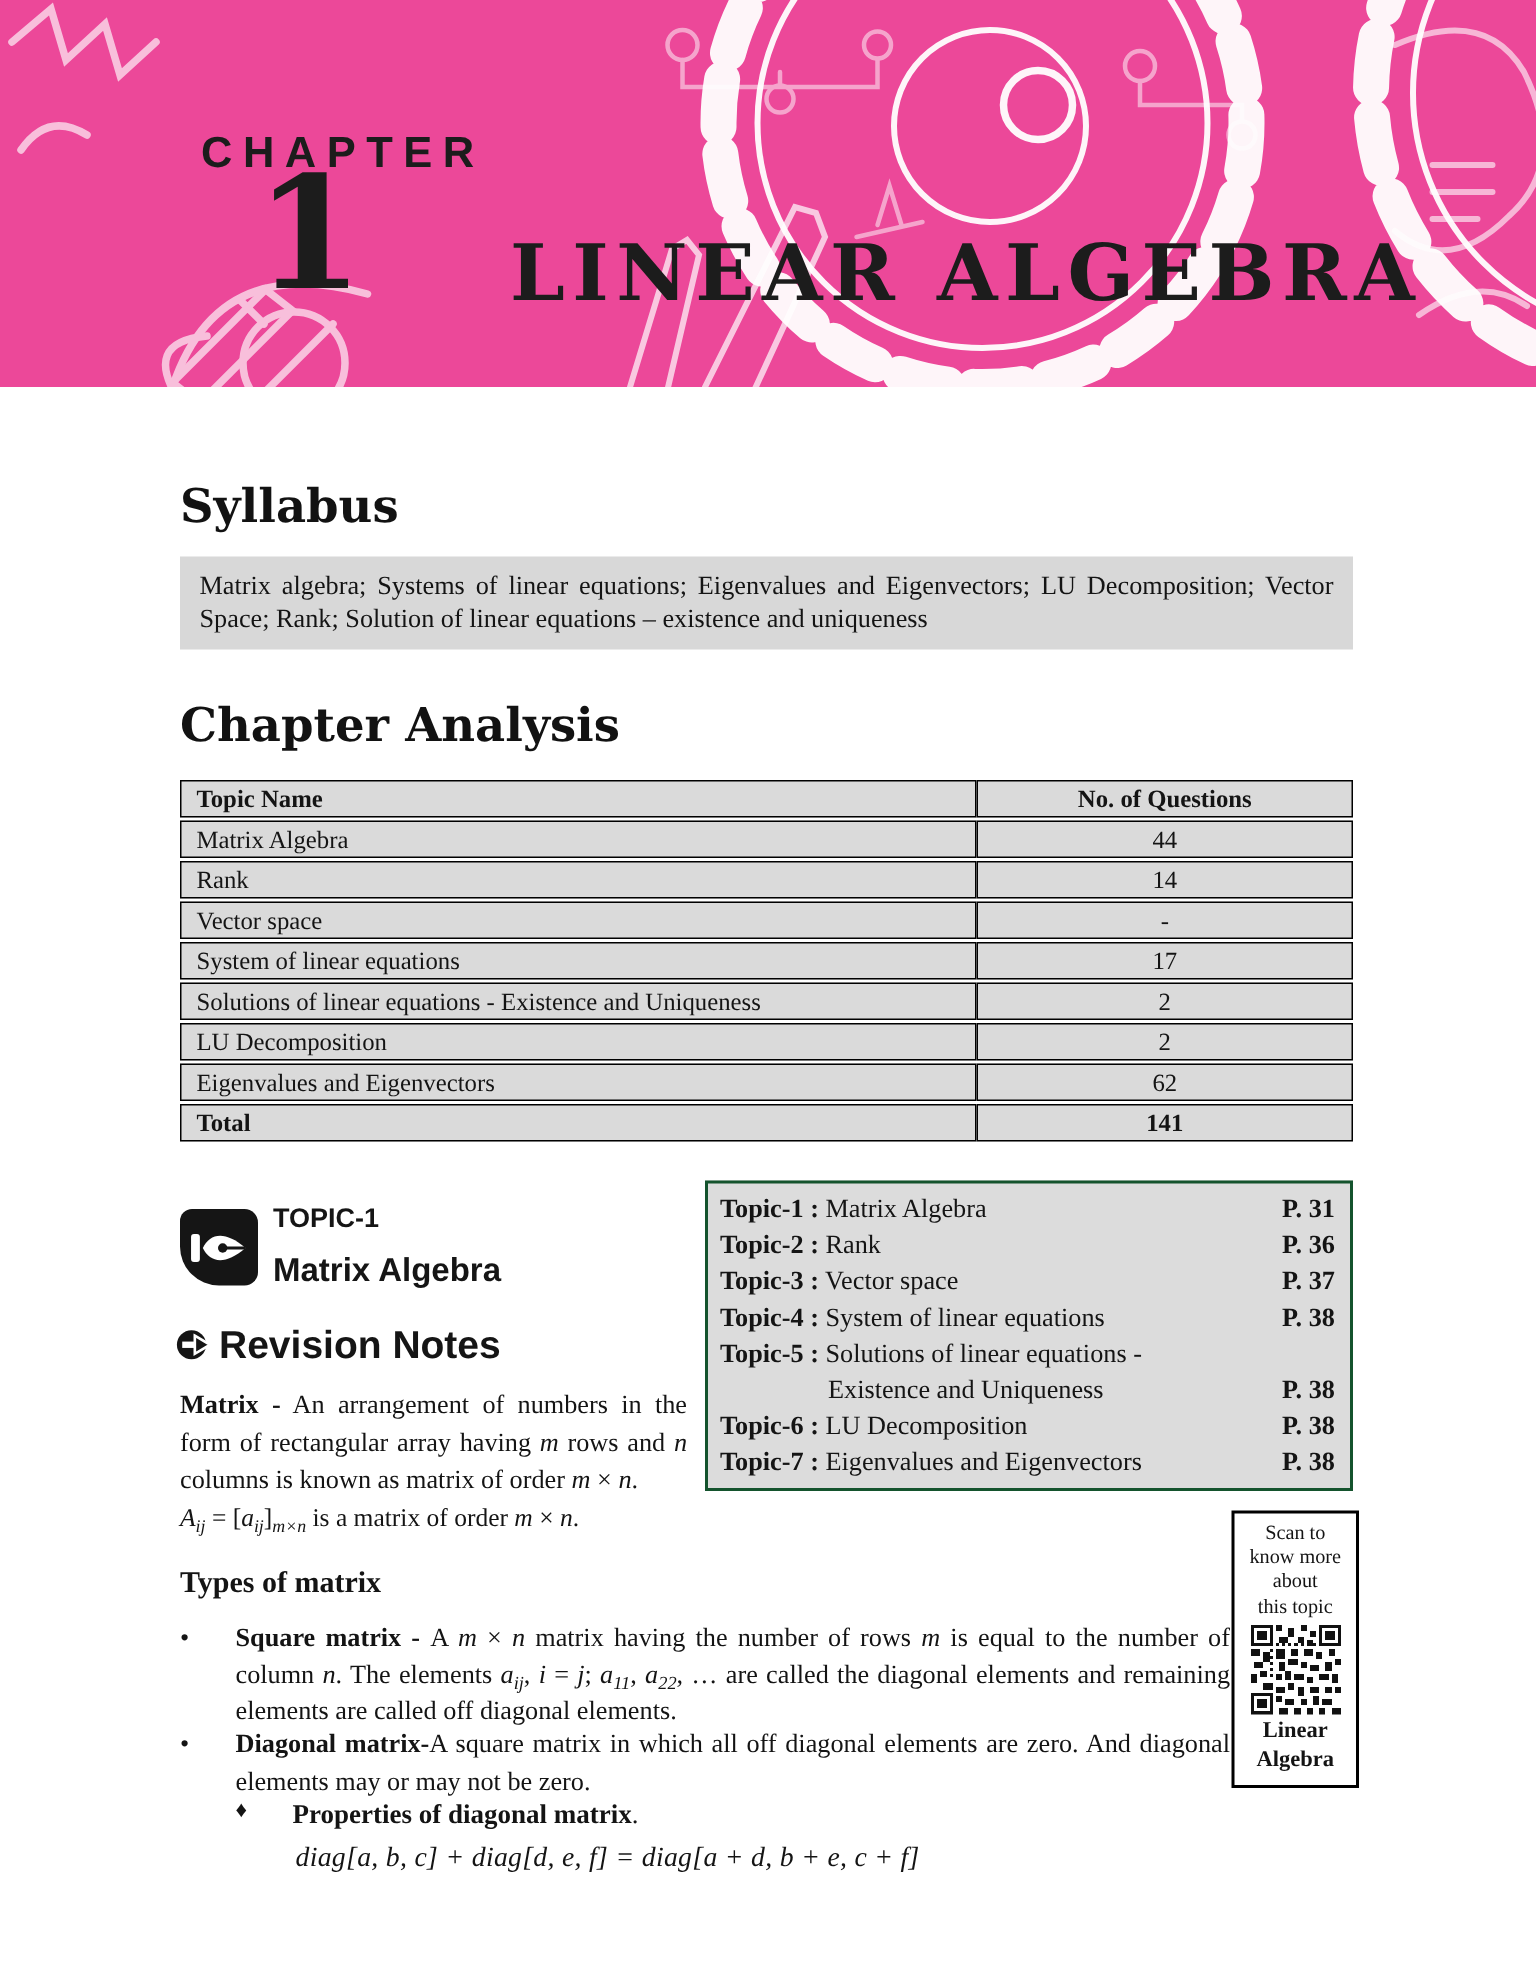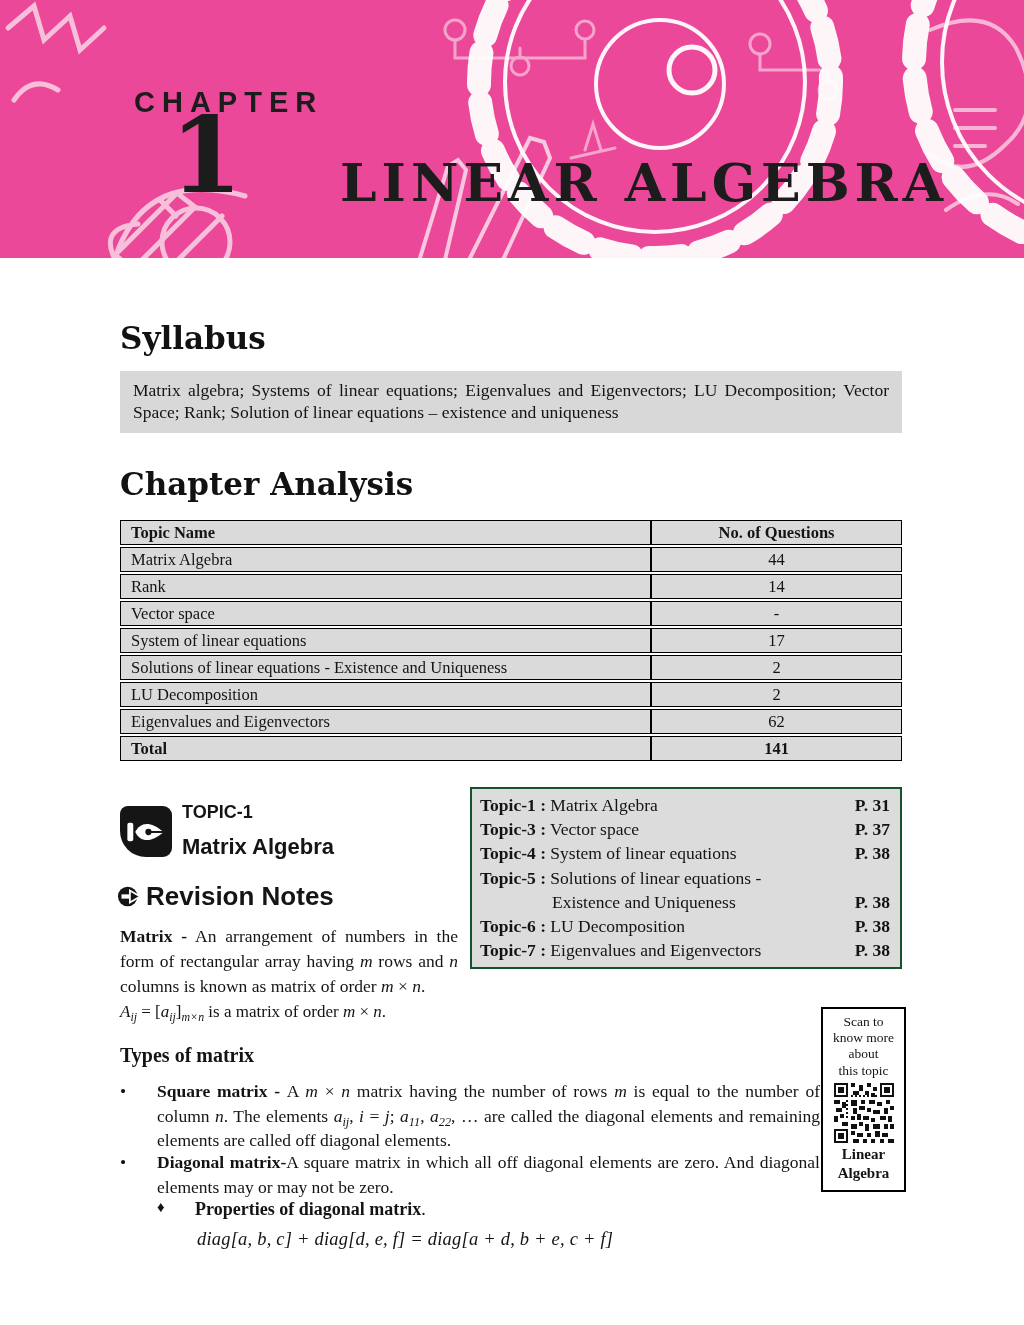--- a/index.html
+++ b/index.html
@@ -190,20 +190,24 @@
       <circle cx="28.5" cy="26.5" r="3.2" fill="#151515"></circle>
     </svg>
   </div>
   <div class="topic-label">TOPIC-1</div>
   <div class="topic-title">Matrix Algebra</div>
 
   <div class="topics-index">
     <div class="ti-row">
       <div class="ti-left"><span class="ti-label">Topic-1 :</span> <span>Matrix Algebra</span></div>
       <div class="ti-page">P. 31</div>
+    </div>
+    <div class="ti-row">
+      <div class="ti-left"><span class="ti-label">Topic-2 :</span> <span>Rank</span></div>
+      <div class="ti-page">P. 36</div>
     </div>
     <div class="ti-row">
       <div class="ti-left"><span class="ti-label">Topic-3 :</span> <span>Vector space</span></div>
       <div class="ti-page">P. 37</div>
     </div>
     <div class="ti-row">
       <div class="ti-left"><span class="ti-label">Topic-4 :</span> <span>System of linear equations</span></div>
       <div class="ti-page">P. 38</div>
     </div>
     <div class="ti-row">

